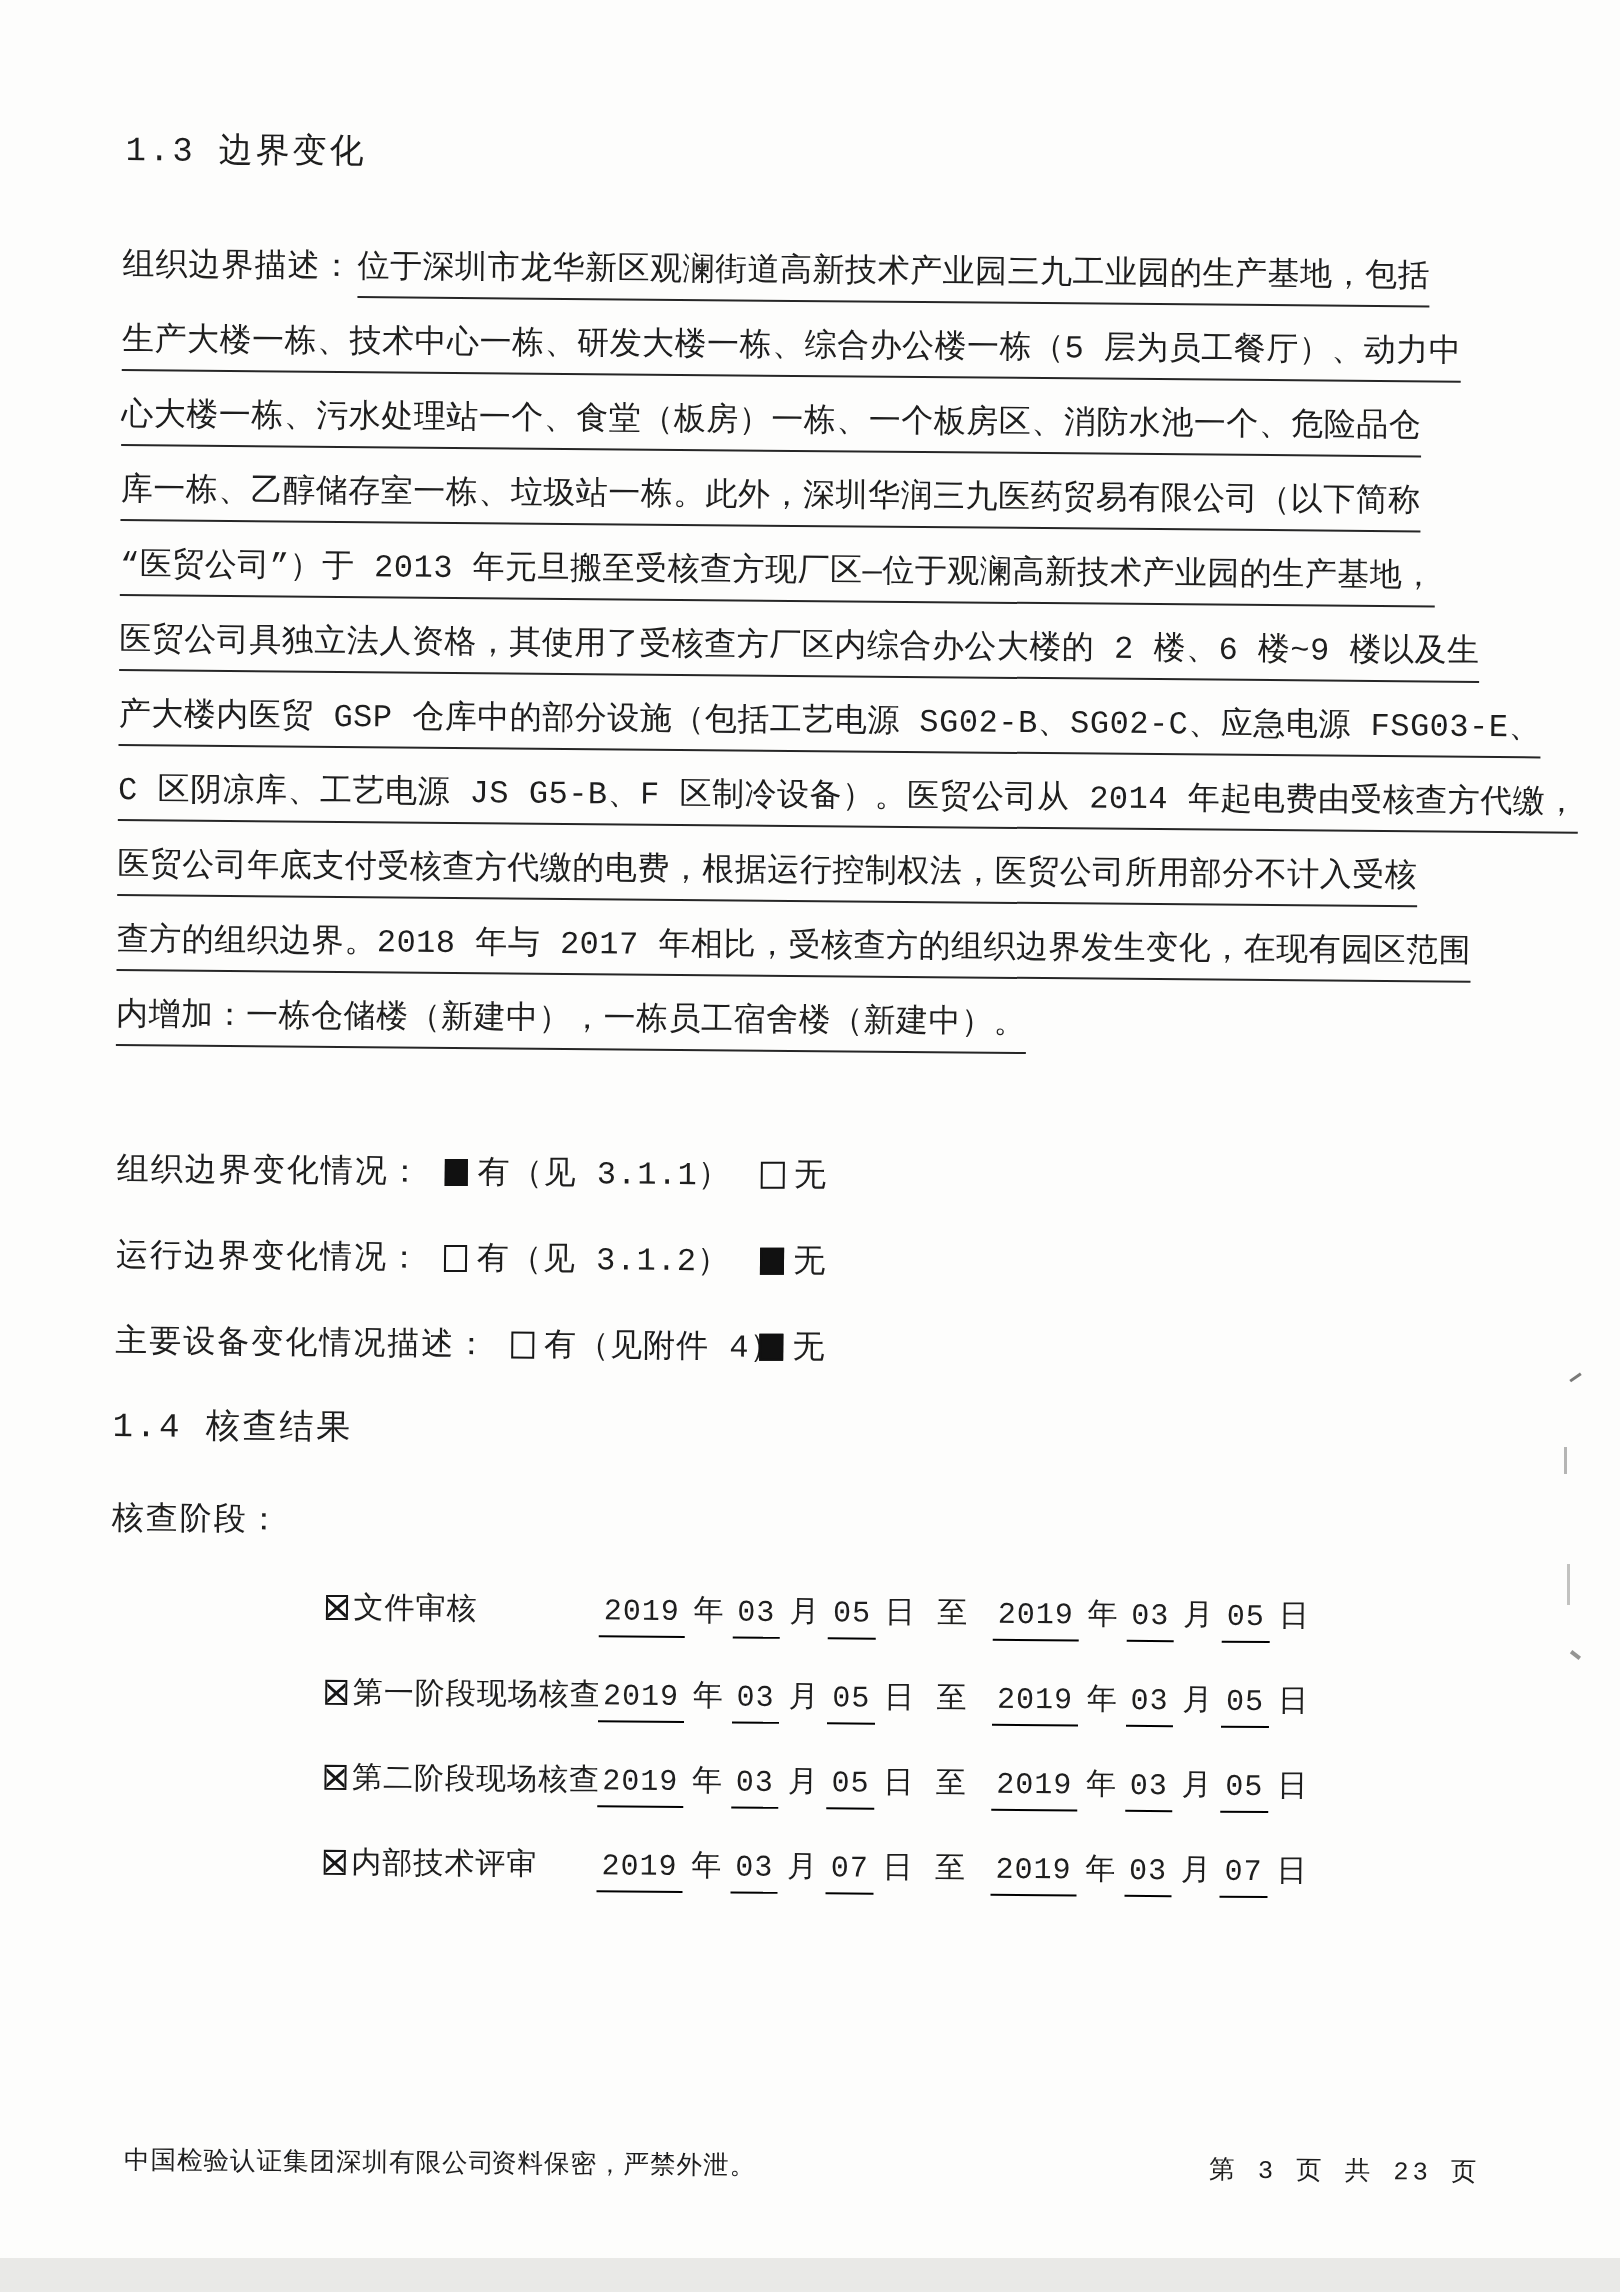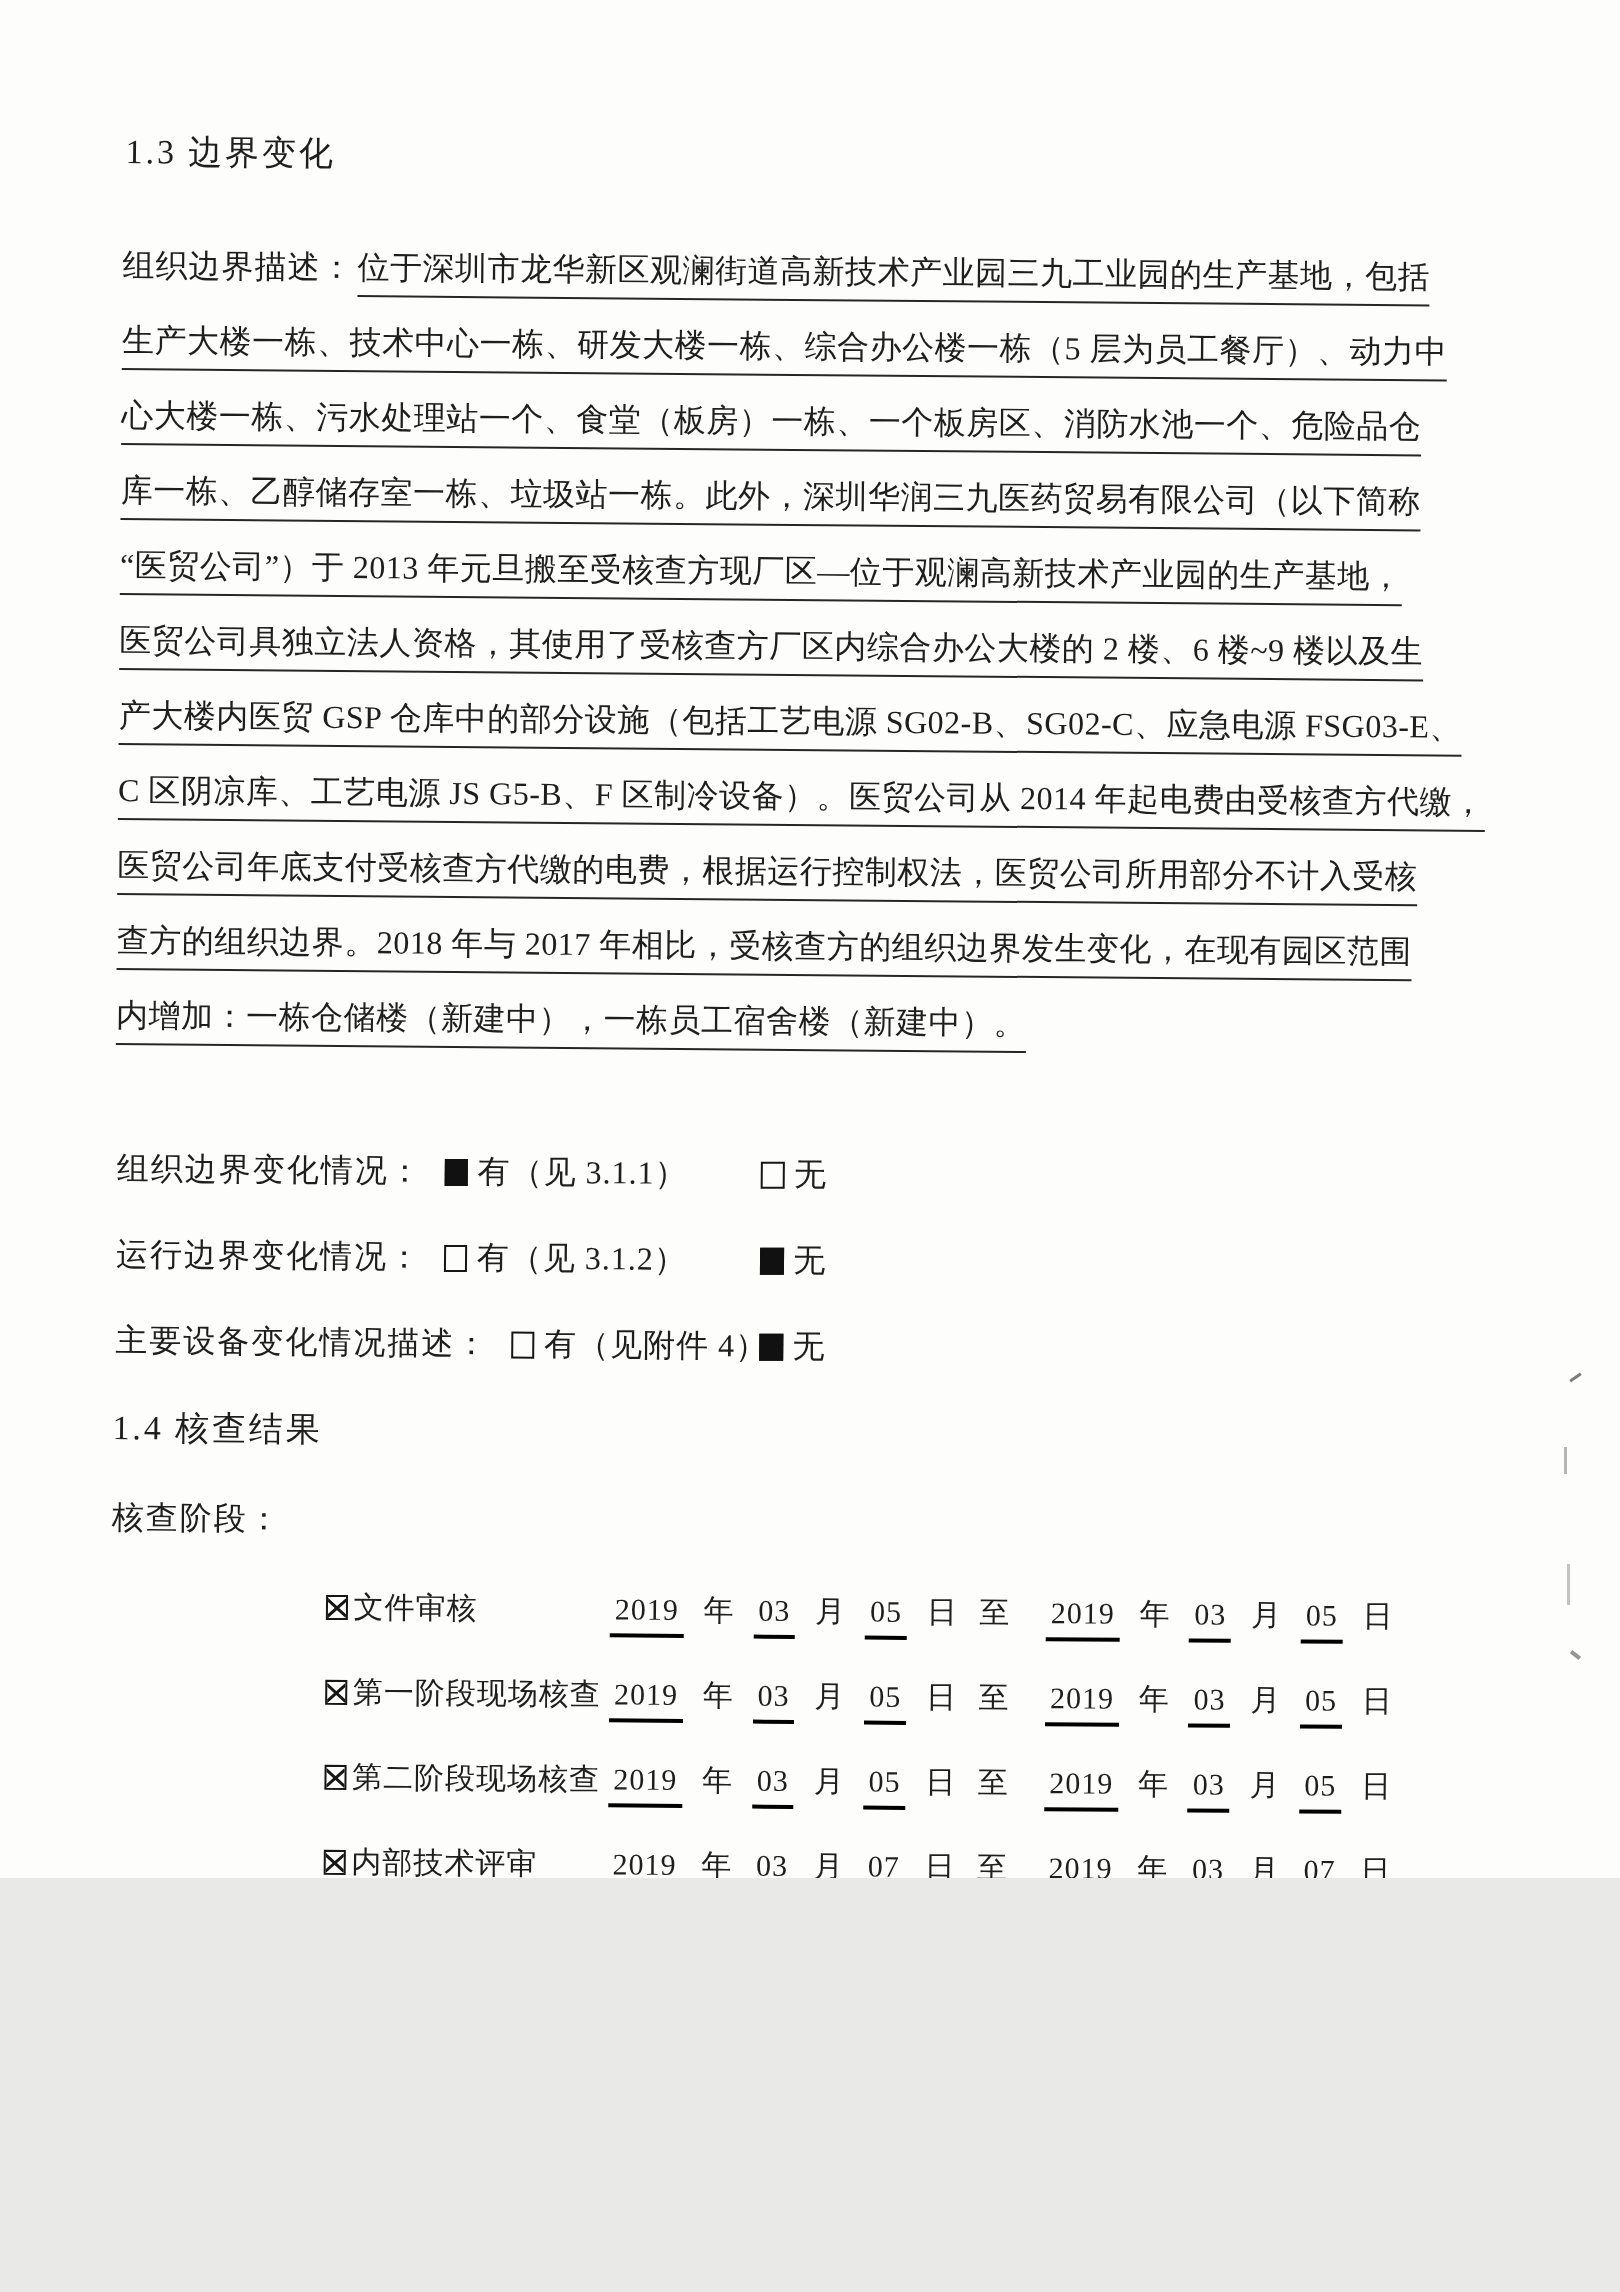--- a/index.html
+++ b/index.html
@@ -5,23 +5,24 @@
   html,body { margin:0; padding:0; }
   body {
     width:1620px; height:2293px;
     background:#e9e9e7;
     font-family:"Liberation Serif","DejaVu Serif",serif;
     color:#1e1e1e;
     overflow:hidden;
   }
   .page {
     position:relative;
-    width:1620px; height:1878px;
+    width:1620px; height:2258px;
     background:#fdfdfc;
     overflow:hidden;
+    font-family:Liberation Mono, monospace;
   }
   .tilt {
     position:absolute; left:0; top:0; right:0; bottom:0;
     transform:rotate(0.5deg);
     transform-origin:118px 0;
   }
 
   
   .h-sec { font-size:34px; line-height:45px; letter-spacing:2.9px; white-space:nowrap; }
   .h13 { margin:129px 0 0 127px; }
@@ -57,21 +58,21 @@
   .opt1 { display:inline-block; letter-spacing:1px; }
   .opt2 { position:absolute; left:644px; top:0; letter-spacing:1px; }
 
   
   .stage-label { margin:46px 0 0 125px; font-size:32px; height:46px; letter-spacing:2px; }
   .stages { margin:43px 0 0 340px; font-size:30px; }
   .stage-row { display:flex; height:46px; margin-bottom:39px; white-space:nowrap; }
   .stage-name { width:267px; flex-shrink:0; letter-spacing:1px; }
   .stage-name .cb { width:21.6px; height:24.5px; border-width:2.9px; margin-right:5.9px; vertical-align:-2.9px; }
   .stage-dates { white-space:nowrap; }
-  .dv { display:inline-block; border-bottom:4px solid #000000; padding:0 4.9px 6.9px 4.9px; margin:0 17px; letter-spacing:1px; }
+  .dv { display:inline-block; border-bottom:2px solid #000000; padding:0 4.9px 6.9px 4.9px; margin:0 6px; letter-spacing:1px; }
   .du { display:inline-block; margin:0 2.9px; }
   .to { margin:0 19.6px; }
 
   
   .footer { position:absolute; left:0; top:2142px; width:100%; height:39px; font-size:25.5px; }
   .footer span { position:absolute; white-space:nowrap; }
   .f-company { left:143px; letter-spacing:1px; }
   .f-conf { left:510px; letter-spacing:1px; }
   .f-page { left:1228px; letter-spacing:3.9px; }
 

